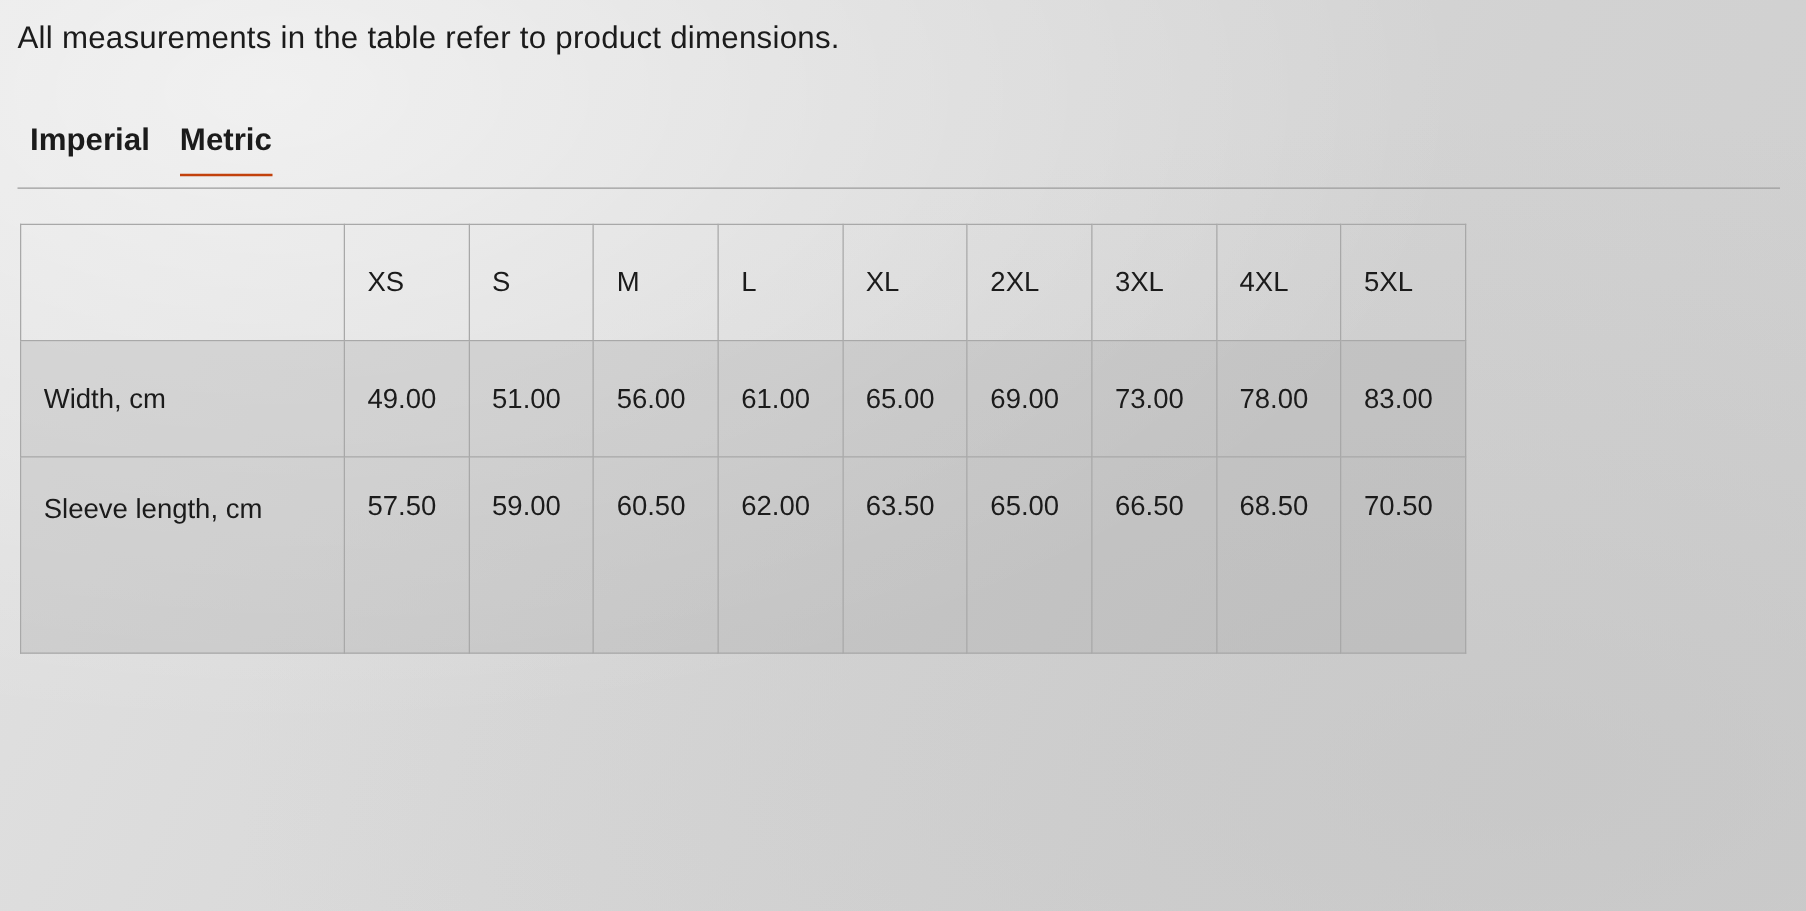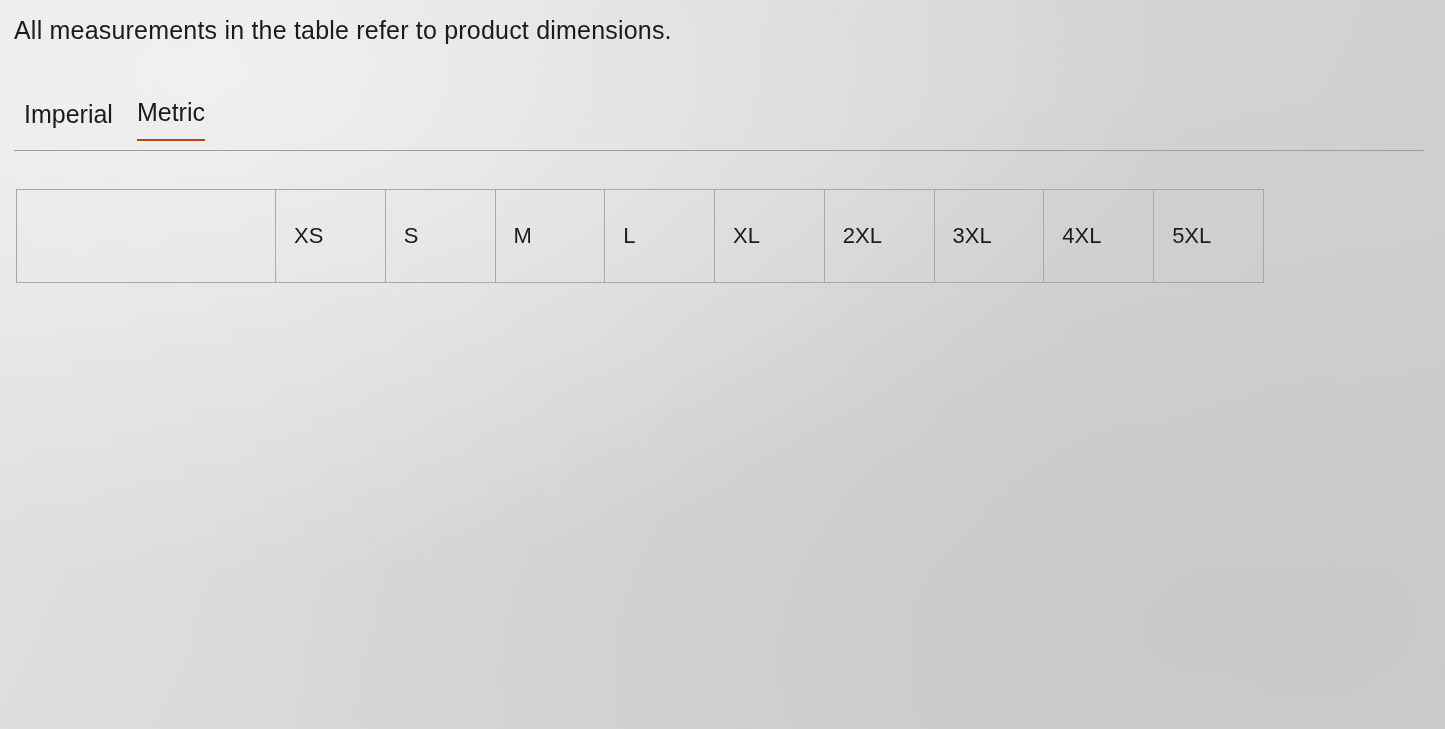--- a/index.html
+++ b/index.html
@@ -39,22 +39,23 @@
     color: #1b1b1b;
     white-space: nowrap;
     text-align: center;
   }
 
   .tabs {
     position: absolute;
     left: 24px;
     top: 100px;
     display: flex;
-    align-items: flex-end;
+    align-items: flex-start;
     gap: 24px;
+    font-weight: bold;
   }
   .tab {
     font-size: 25px;
     color: #1b1b1b;
     padding-bottom: 14px;
     line-height: 1;
     white-space: nowrap;
   }
   .tab.active {
     border-bottom: 2px solid #c2410c;
@@ -65,22 +66,22 @@
     left: 14px;
     top: 150px;
     width: 1410px;
     height: 1px;
     background: #9c9c9c;
   }
 
   .table-wrap {
     position: absolute;
     left: 16px;
-    top: 189px;
-    width: 1248px;
+    top: 179px;
+    width: 1157px;
   }
 
   table.size-table {
     border-collapse: collapse;
     width: 100%;
     table-layout: fixed;
     font-size: 21px;
   }
   table.size-table col.label-col { width: 259px; }
 
@@ -158,17 +159,41 @@
           <th>M</th>
           <th>L</th>
           <th>XL</th>
           <th>2XL</th>
           <th>3XL</th>
           <th>4XL</th>
           <th>5XL</th>
         </tr>
       </thead>
       <tbody>
+        <tr class="row-shaded">
+          <td class="row-label">Width, cm</td>
+          <td class="value">49.00</td>
+          <td class="value">51.00</td>
+          <td class="value">56.00</td>
+          <td class="value">61.00</td>
+          <td class="value">65.00</td>
+          <td class="value">69.00</td>
+          <td class="value">73.00</td>
+          <td class="value">78.00</td>
+          <td class="value">83.00</td>
+        </tr>
+        <tr class="row-shaded tall">
+          <td class="row-label">Sleeve length, cm</td>
+          <td class="value">57.50</td>
+          <td class="value">59.00</td>
+          <td class="value">60.50</td>
+          <td class="value">62.00</td>
+          <td class="value">63.50</td>
+          <td class="value">65.00</td>
+          <td class="value">66.50</td>
+          <td class="value">68.50</td>
+          <td class="value">70.50</td>
+        </tr>
       </tbody>
     </table>
   </div>
 
 </div>
 
 </body></html>

